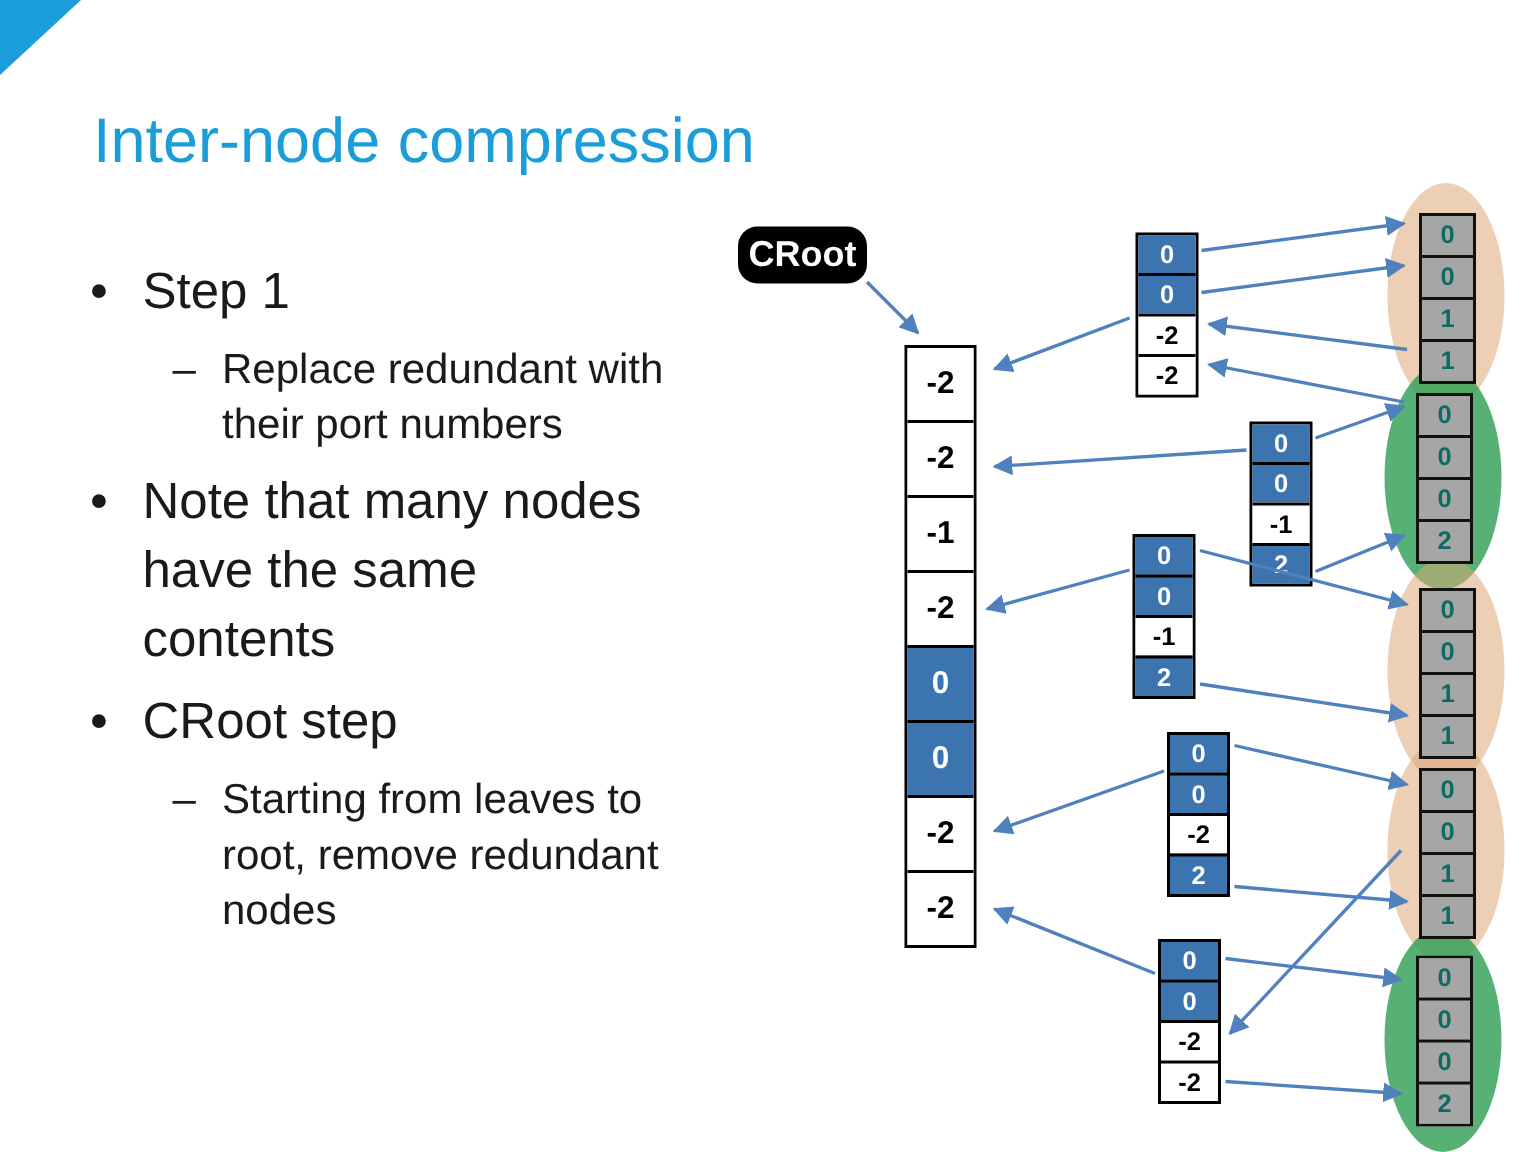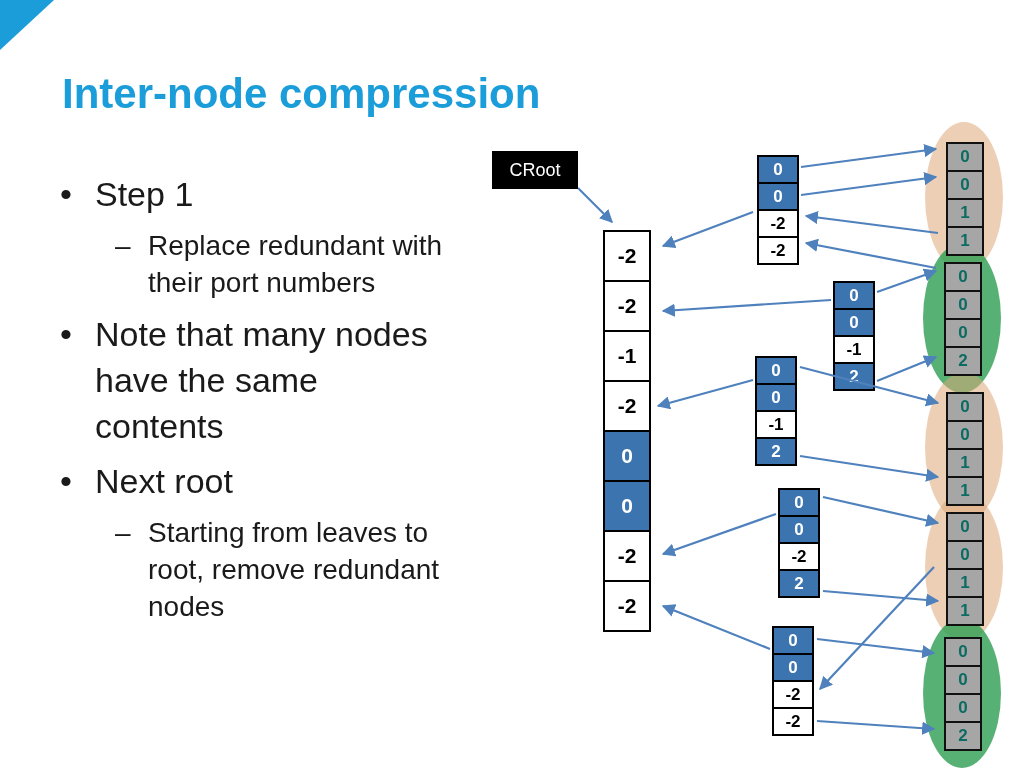--- a/index.html
+++ b/index.html
@@ -5,21 +5,21 @@
   :root{
     --accent:#1b9dd9; --text:#1a1a1a; --cell-blue:#3c74b0; --arrow:#4f81bd;
     --leaf-bg:#a6a6a6; --leaf-text:#0c6b62; --ellipse-tan:#dca878; --ellipse-green:#2e9e51;
     --croot-bg:#000000; --croot-text:#ffffff;
   }
   html,body{margin:0;padding:0}
   body{width:1024px;height:768px;position:relative;background:#ffffff;
        font-family:"Liberation Sans",sans-serif;overflow:hidden}
   .corner{position:absolute;left:0;top:0;width:54px;height:50px;background:var(--accent);
           clip-path:polygon(0 0,100% 0,0 100%);z-index:1}
-  .title{position:absolute;left:62px;top:70px;font-size:42px;font-weight:bold;
+  .title{position:absolute;left:62px;top:70px;font-size:42px;font-weight:normal;
          color:var(--accent);z-index:2;white-space:nowrap}
   .bullets{position:absolute;left:60px;top:172px;color:var(--text);z-index:2}
   .li{display:flex;align-items:flex-start;margin-bottom:10px}
   .li.l1{font-size:34px;line-height:1.35}
   .li.l1 .mk{flex:0 0 35px;width:35px}
   .li.l1 .tx{width:350px}
   .li.l2{font-size:28px;line-height:1.32;margin-left:55px}
   .li.l2 .mk{flex:0 0 33px;width:33px}
   .li.l2 .tx{width:300px}
 
@@ -32,22 +32,22 @@
         background:#fff;color:#000}
   .cell+.cell{border-top:2px solid #000}
   .cell.blue{background:var(--cell-blue);color:#fff}
   .root .cell{width:44px;height:48px;font-size:21px}
   .small .cell{width:38px;height:25px;font-size:17px}
   .leaf{border-color:#111}
   .leaf .cell{width:34px;height:26px;font-size:17px;background:var(--leaf-bg);color:var(--leaf-text)}
   .leaf .cell+.cell{border-top:2px solid #111}
 
   .croot{position:absolute;left:492px;top:151px;width:86px;height:38px;background:var(--croot-bg);
-         color:var(--croot-text);font-weight:normal;font-size:18px;display:flex;align-items:center;
-         justify-content:center;border-radius:0;z-index:4}
+         color:var(--croot-text);font-weight:bold;font-size:24px;display:flex;align-items:center;
+         justify-content:center;border-radius:13px;z-index:4}
   .arrows{position:absolute;left:0;top:0;z-index:3;pointer-events:none}
 </style>
 </head>
 <body>
 
 <div>
 
   <div class="corner"></div>
   <div class="title">Inter-node compression</div>
 
@@ -59,21 +59,21 @@
     <div class="li l2">
       <span class="mk">–</span>
       <span class="tx">Replace redundant with their port numbers</span>
     </div>
     <div class="li l1">
       <span class="mk">•</span>
       <span class="tx">Note that many nodes have the same contents</span>
     </div>
     <div class="li l1">
       <span class="mk">•</span>
-      <span class="tx">Next root</span>
+      <span class="tx">CRoot step</span>
     </div>
     <div class="li l2">
       <span class="mk">–</span>
       <span class="tx">Starting from leaves to root, remove redundant nodes</span>
     </div>
   </div>
 
   <div class="ellipse tan" style="left:925px;top:122px"></div>
   <div class="ellipse green" style="left:923px;top:243px"></div>
   <div class="ellipse tan" style="left:925px;top:372px"></div>

